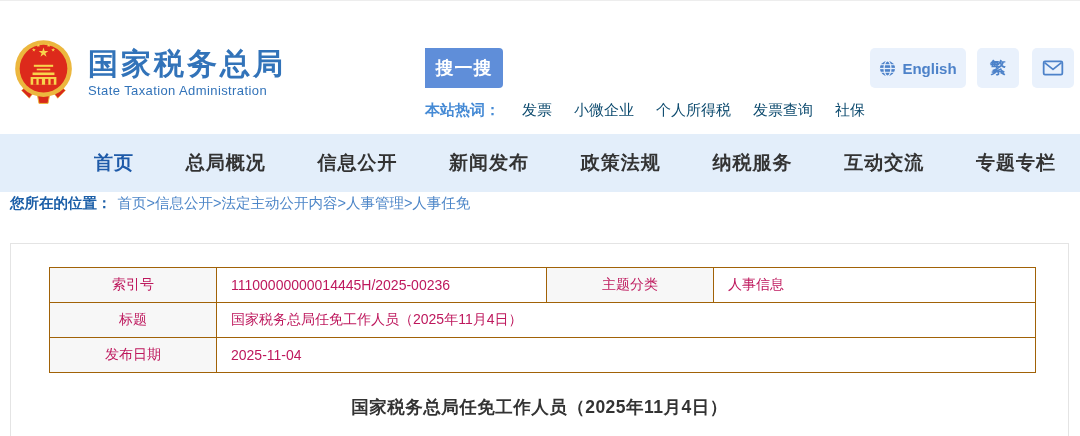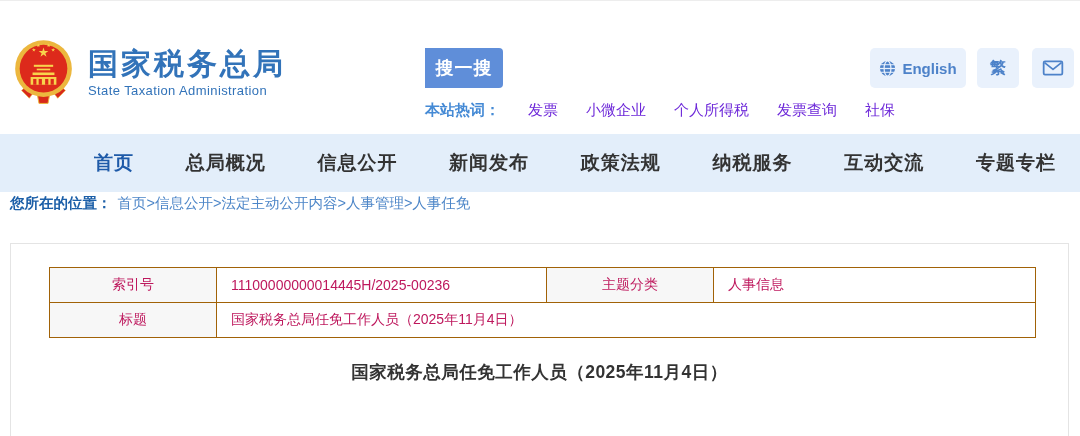--- a/index.html
+++ b/index.html
@@ -15,21 +15,21 @@
 
   .search-row { position:absolute; left:425px; top:47px; display:flex; align-items:stretch; }
   .search-box { width:352px; height:40px; border:1px solid #5f8ed9; border-right:none; border-radius:4px 0 0 4px; display:flex; align-items:center; padding-left:12px; background:#fff; }
   .search-sep { width:1px; height:22px; background:#d9d9d9; margin:0 10px 0 9px; }
   .search-input { border:none; outline:none; flex:1; font-size:16px; color:#333; background:transparent; height:100%; font-family:inherit; }
   .search-input::placeholder { color:#9b9b9b; }
   .search-btn { width:78px; height:40px; background:#5f8ed9; color:#fff; font-size:18px; font-weight:bold; border:none; border-radius:0 4px 4px 0; cursor:pointer; font-family:inherit; letter-spacing:1px; }
 
   .hotwords { position:absolute; left:425px; top:100px; font-size:15px; display:flex; align-items:center; gap:22px; white-space:nowrap; }
   .hot-label { color:#458ad5; font-weight:bold; }
-  .hot-item { color:#6d28d9; text-decoration:none; cursor:pointer;margin-left:6px; }
+  .hot-item { color:#0c4a6e; text-decoration:none; cursor:pointer; }
 
   .header-actions { position:absolute; left:870px; top:47px; display:flex; align-items:center; }
   .pill { height:40px; background:#e9f1fc; border:none; border-radius:5px; color:#4d82c9; font-size:15px; font-weight:bold; display:flex; align-items:center; justify-content:center; gap:6px; cursor:pointer; font-family:inherit; }
   .pill-en { width:96px; margin-right:11px; }
   .pill-tr { width:42px; margin-right:13px; font-size:16px; }
   .pill-mail { width:42px; }
 
   
   .nav { position:absolute; left:0; top:133px; width:1080px; height:58px; background:#e3eefa; display:flex; align-items:center; justify-content:space-between; padding:0 24px 0 94px; }
   .nav-item { font-size:19px; font-weight:bold; color:#333; text-decoration:none; cursor:pointer; letter-spacing:1px; }
@@ -143,18 +143,22 @@
           <tr>
         <td class="lbl">索引号</td>
         <td class="val">11100000000014445H/2025-00236</td>
         <td class="lbl">主题分类</td>
         <td class="val">人事信息</td>
       </tr>
       <tr>
         <td class="lbl">标题</td>
         <td class="val" colspan="3">国家税务总局任免工作人员（2025年11月4日）</td>
       </tr>
+      <tr>
+        <td class="lbl">发布日期</td>
+        <td class="val" colspan="3">2025-11-04</td>
+      </tr>
     </tbody>
       </table>
     <h1 class="article-title">国家税务总局任免工作人员（2025年11月4日）</h1>
   </main>
 
 </div>
 
 </body></html>

